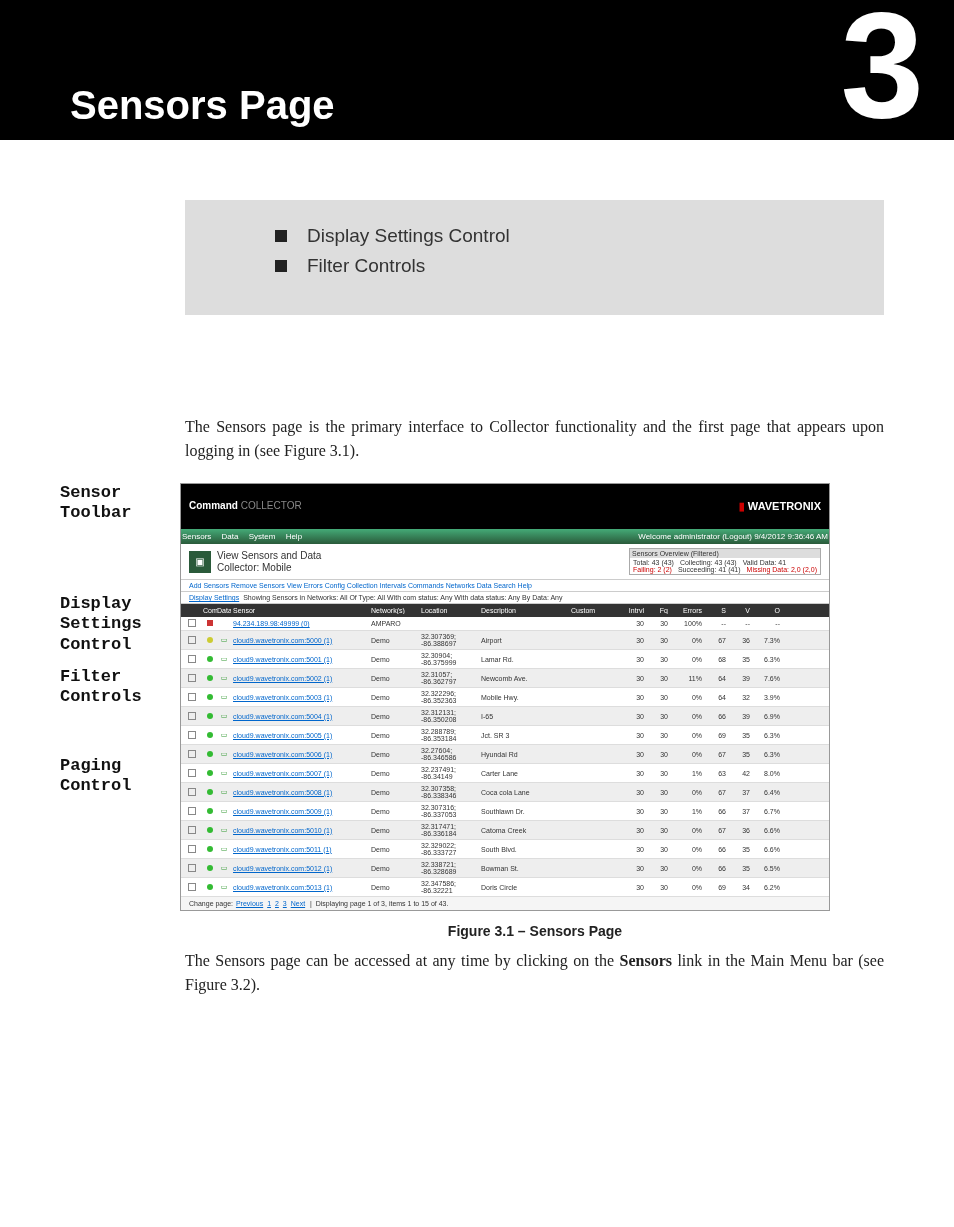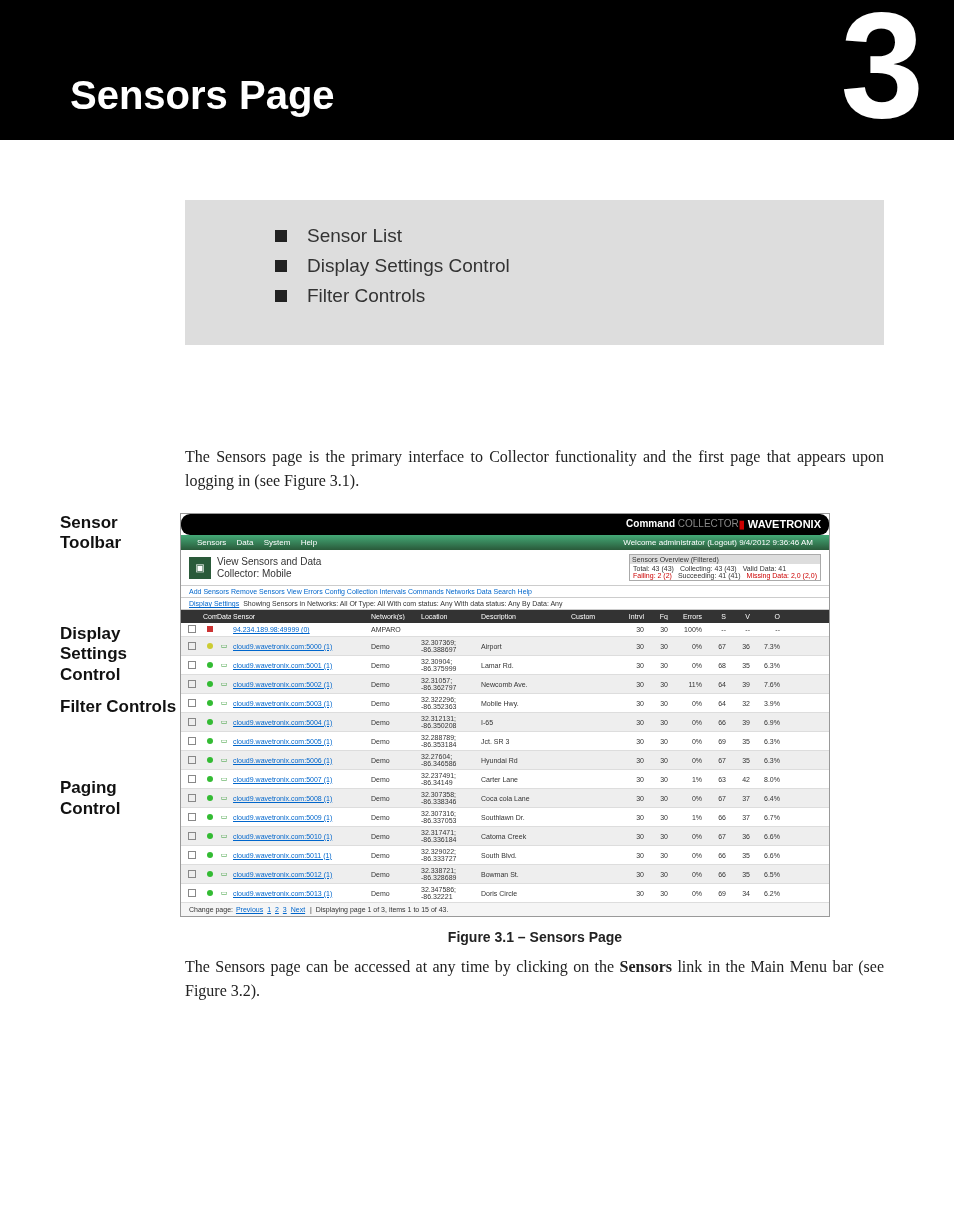--- a/index.html
+++ b/index.html
@@ -11,21 +11,21 @@
     color: #333;
   }
   .black-bar {
     background: #000;
     height: 140px;
     width: 100%;
     position: relative;
     display: flex;
     align-items: flex-end;
     padding-left: 70px;
-    padding-bottom: 10px;
+    padding-bottom: 0;
   }
   .chapter-title {
     color: #fff;
     font-family: Arial, Helvetica, sans-serif;
     font-weight: bold;
     font-size: 40px;
     padding-bottom: 12px;
   }
   .chapter-num {
     position: absolute;
@@ -91,54 +91,53 @@
     color: #222;
     margin-top: 12px;
     margin-left: 120px;
   }
   
   .shot {
     position: relative;
     display: flex;
   }
   .left-labels, .right-labels {
-    font-family: Liberation Sans, sans-serif;
+    font-family: Liberation Mono, monospace;
     font-weight: bold;
     font-size: 17px;
     color: #111;
     display: flex;
     flex-direction: column;
   }
   .left-labels { width: 120px; }
   .right-labels { width: 120px; padding-top: 35px; padding-left: 8px;}
   .label-block { line-height: 1.2; }
   .app {
     border: 1px solid #999;
     width: 650px;
     font-size: 8px;
     font-family: Arial, Helvetica, sans-serif;
     background: #fff;
   }
   .app-titlebar {
     background: #000;
     color: #fff;
     display: flex;
-    justify-content: flex-end;
-    padding: 4px 8px;
+    justify-content: space-between;
+    padding: 16px 8px;
     font-size: 10px;
-    border-radius: 9px;
   }
   .brand-logo { color: #fff; font-weight: bold; font-size: 11px; }
   .brand-logo .wx { color: #c00; }
   .app-menu {
     background: linear-gradient(#4a7, #2a5a3a);
     color: #fff;
     display: flex;
     justify-content: space-between;
-    padding: 3px 16px;
+    padding: 3px 1px;
     font-size: 8px;
   }
   .menu-left span { margin-right: 8px; }
   .view-sensors-row {
     display: flex;
     align-items: center;
     padding: 4px 8px;
     border-bottom: 1px solid #ccc;
   }
   .vs-icon {
@@ -228,42 +227,38 @@
 
 <div class="black-bar">
   <div class="chapter-title">Sensors Page</div>
   <div class="chapter-num">3</div>
 </div>
 
 <div class="grey-band">
   <ul class="chapter-list">
     <li>
         <span class="bullet"></span>
-        <span>Sensor List</span>
-      </li>
-    <li>
-        <span class="bullet"></span>
         <span>Display Settings Control</span>
       </li>
     <li>
         <span class="bullet"></span>
         <span>Filter Controls</span>
       </li>
   </ul>
 </div>
 
 <p class="body-text">The Sensors page is the primary interface to Collector functionality and the first page that appears upon logging in (see Figure 3.1).</p>
 
 <div class="figure-wrap">
   <div class="shot">
     <div class="left-labels">
       <div class="label-block" style="margin-top:0px">Sensor Toolbar</div>
       <div class="label-block" style="margin-top:70px">Display Settings Control</div>
       <div class="label-block" style="margin-top:12px">Filter Controls</div>
-      <div class="label-block" style="margin-top:61px">Paging Control</div>
+      <div class="label-block" style="margin-top:48px">Paging Control</div>
     </div>
 
     <div class="app">
       <div class="app-titlebar">
         <span><b>Command</b> <span class="collector-word">COLLECTOR</span></span>
         <span class="brand-logo"><span class="wx">▮</span> <span>WAVETRONIX</span></span>
       </div>
       <div class="app-menu">
         <div class="menu-left">
           <span>Sensors</span>

